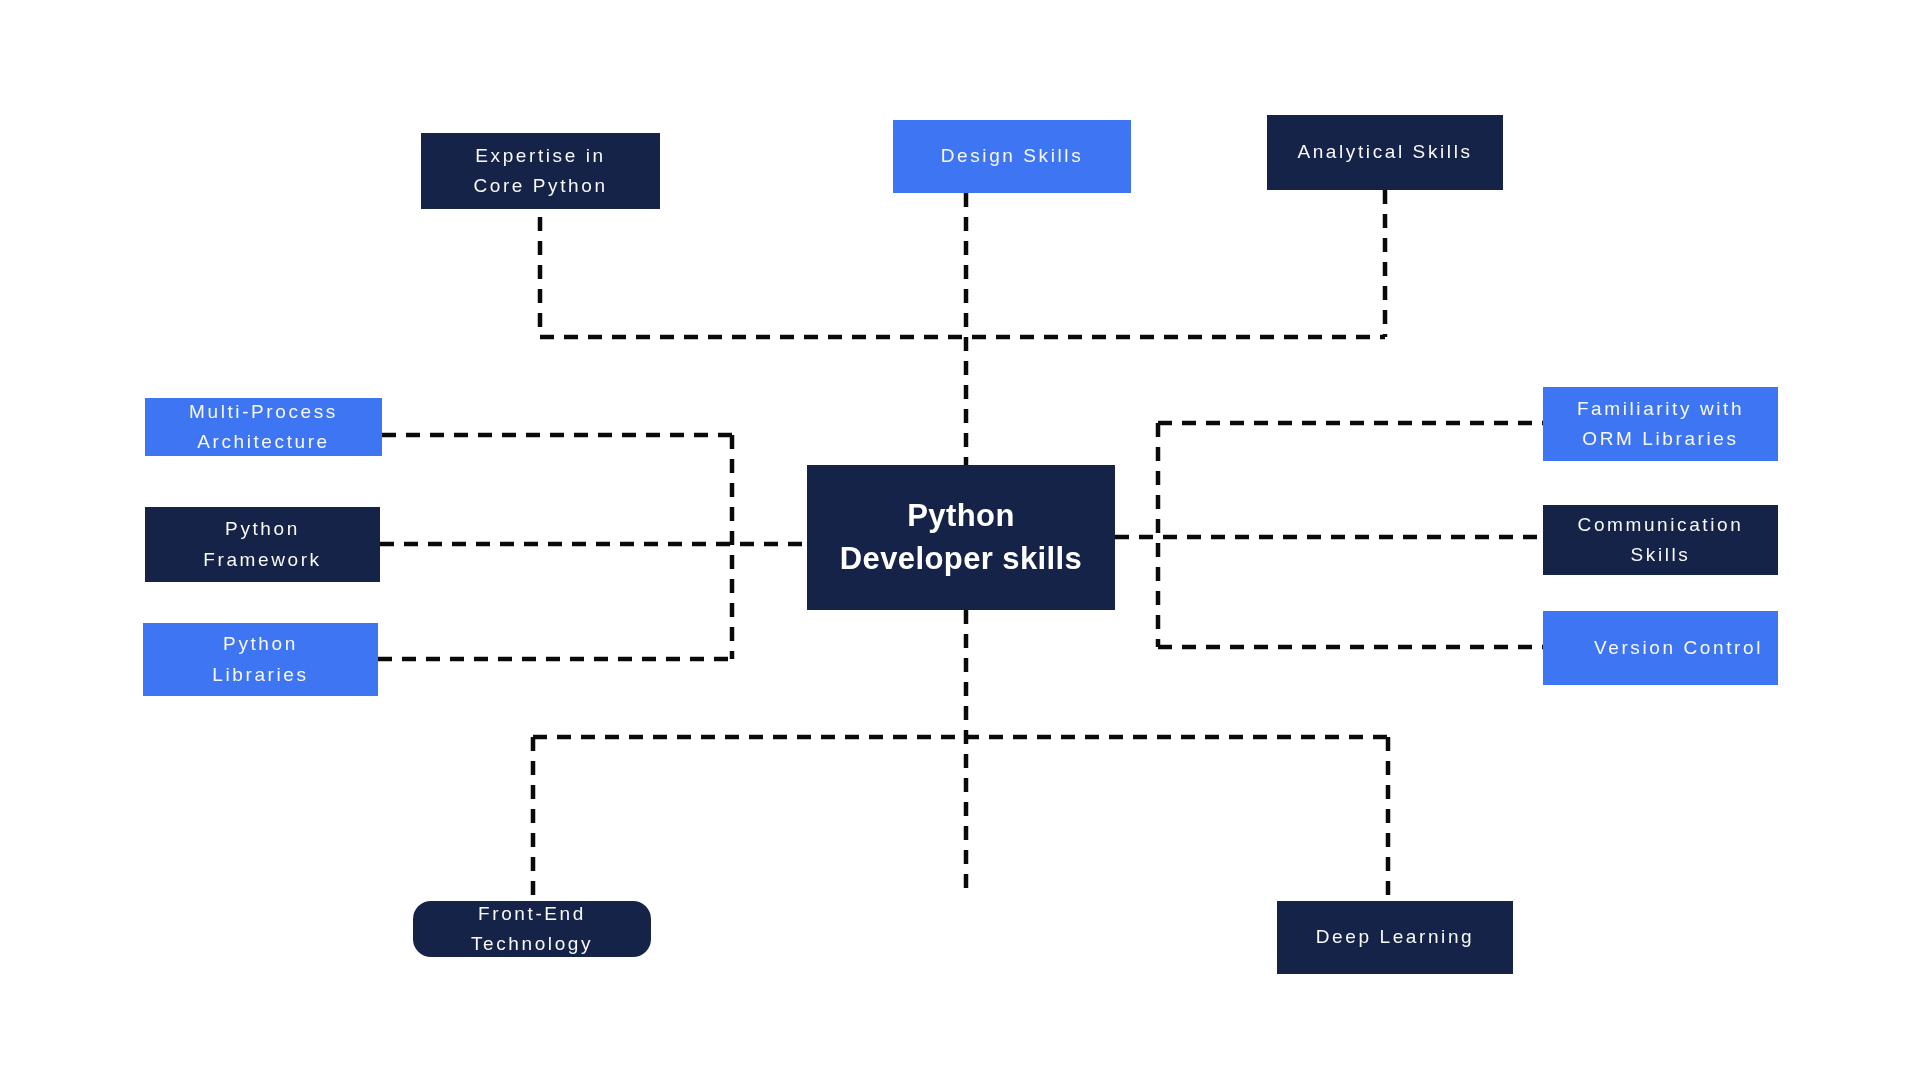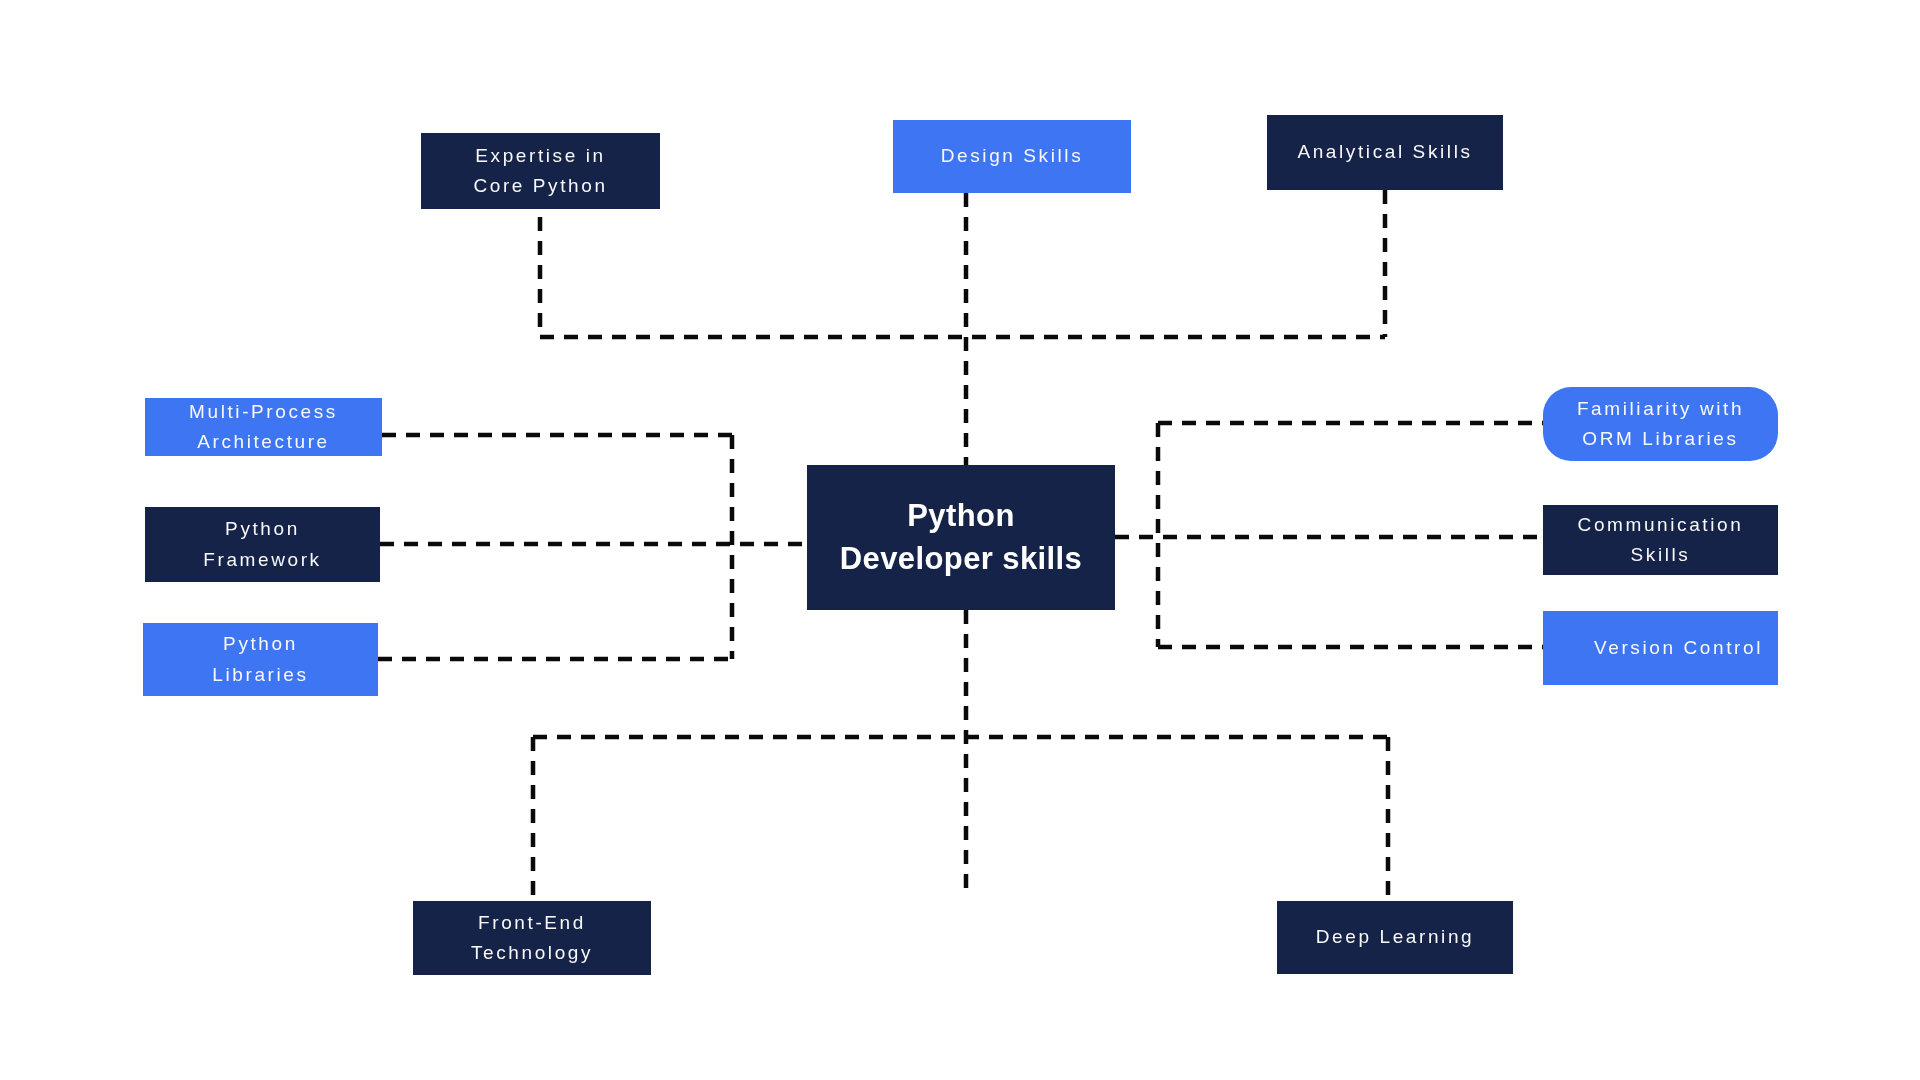--- a/index.html
+++ b/index.html
@@ -51,24 +51,24 @@
     white-space: pre-line;
     box-sizing: border-box;
   }
   
   .n0  { left: 421px;  top: 133px; width: 239px; height: 76px; }
   .n1  { left: 849px;  top: 120px; width: 238px; height: 73px; margin-left: 44px; }
   .n2  { left: 1267px; top: 115px; width: 236px; height: 75px; }
   .n3  { left: 145px;  top: 398px; width: 237px; height: 58px; }
   .n4  { left: 145px;  top: 507px; width: 235px; height: 75px; }
   .n5  { left: 143px;  top: 623px; width: 235px; height: 73px; }
-  .n6  { left: 1543px; top: 387px; width: 235px; height: 74px; border-radius: 28px; }
+  .n6  { left: 1543px; top: 387px; width: 235px; height: 74px; }
   .n7  { left: 1543px; top: 505px; width: 235px; height: 70px; }
   .n8  { left: 1543px; top: 611px; width: 235px; height: 74px; padding-left: 44px; }
-  .n9  { left: 413px;  top: 901px; width: 238px; height: 74px; }
+  .n9  { left: 413px;  top: 901px; width: 238px; height: 56px; border-radius: 18px; }
   .n10 { left: 846px;  top: 898px; width: 236px; height: 72px; }
   .n11 { left: 1277px; top: 901px; width: 236px; height: 73px; text-align: center; }
 </style>
 </head>
 <body>
 
 <div class="stage">
 
   <svg class="connectors" width="1920" height="1080" viewBox="0 0 1920 1080" stroke="#0a0a0a" stroke-width="4.5" stroke-dasharray="14 10" fill="none">
 

